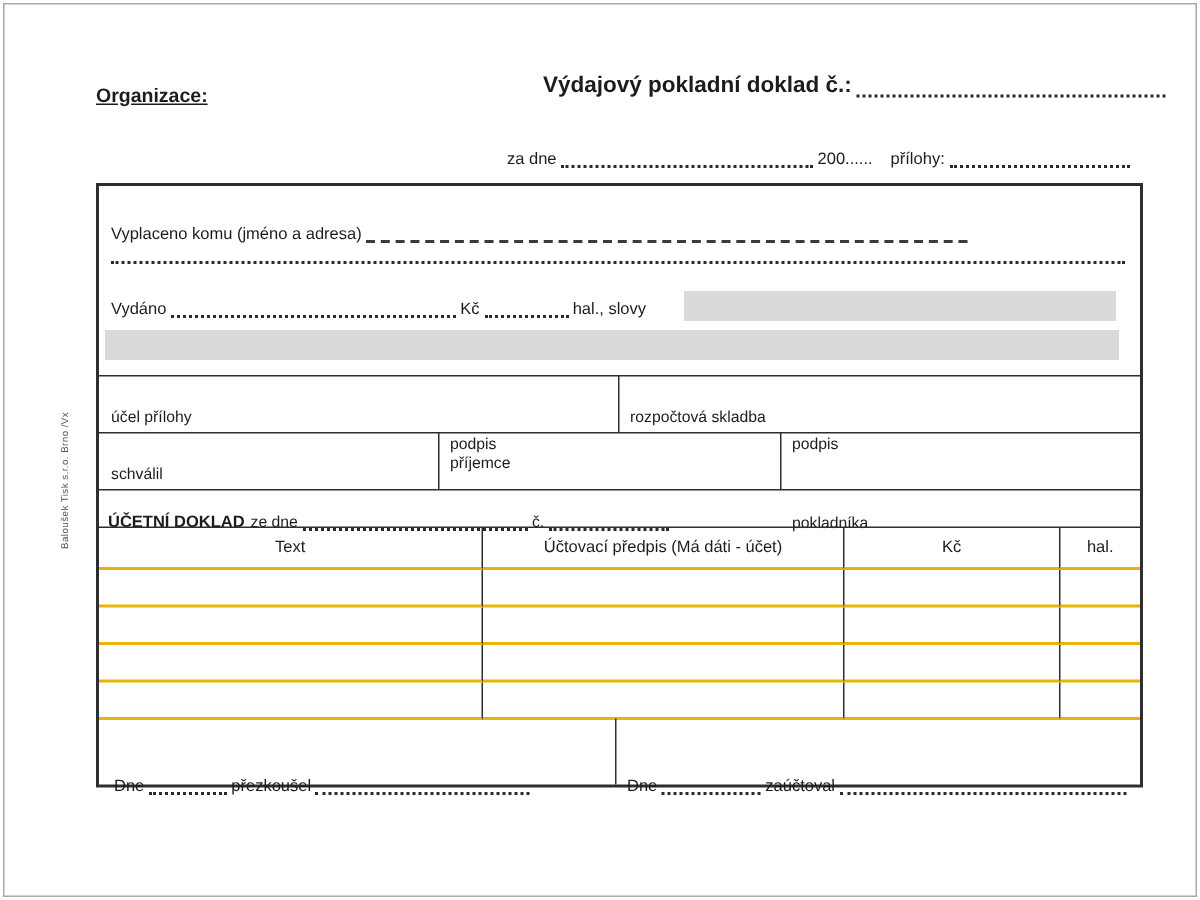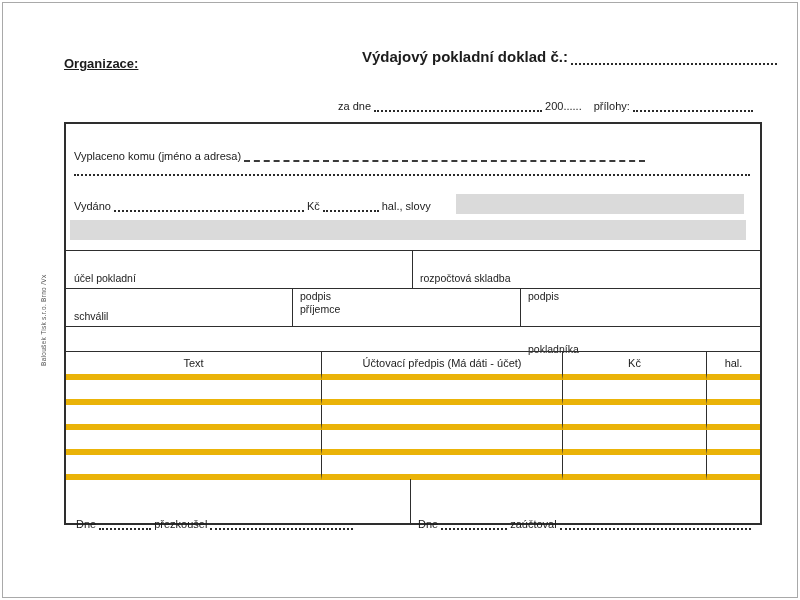--- a/index.html
+++ b/index.html
@@ -25,21 +25,21 @@
   .hline{position:absolute;left:0;right:0;border-top:1px solid #2e2e2e;height:0;}
   .vline{position:absolute;width:0;border-left:1px solid #2e2e2e;}
   .shade{position:absolute;background:#dadada;}
   .hdots{position:absolute;border-bottom:2px dotted #2a2a2a;height:0;}
   .tablegrid{
     position:absolute;left:0;top:227px;width:694px;height:128px;
     display:grid;grid-template-columns:256px 241px 144px 53px;
     grid-template-rows:28px 25px 25px 25px 25px;
     border-top:1px solid #2e2e2e;box-sizing:border-box;
   }
-  .tablegrid > div{border-right:1px solid #2e2e2e;border-bottom:6px solid #eab308;box-sizing:border-box;}
+  .tablegrid > div{border-right:1px solid #2e2e2e;border-bottom:2px solid #eab308;box-sizing:border-box;}
   .tablegrid > div:nth-child(4n){border-right:none;}
   .th{font-size:11px;display:flex;align-items:center;justify-content:center;text-align:center;}
   .sig2{line-height:12.5px;font-size:10.5px;}
   .imprint{
     position:absolute;left:40px;top:366px;transform-origin:0 0;transform:rotate(-90deg);
     font-size:6.5px;color:#555;white-space:nowrap;letter-spacing:0.3px;
   }
 </style>
 </head>
 <body>
@@ -78,37 +78,45 @@
     <span class="ldr" style="width:190px;"></span>
     <span class="t11">Kč</span>
     <span class="ldr" style="width:56px;"></span>
     <span class="t11">hal., slovy</span>
   </div>
   <div class="shade" style="left:390px;top:70px;width:288px;height:20px;"></div>
   <div class="shade" style="left:4px;top:96px;width:676px;height:20px;"></div>
 
   <div class="hline" style="top:126px;"></div>
   <div class="vline" style="left:346px;top:126px;height:38px;"></div>
-  <div class="abs t10" style="left:8px;top:148px;">účel pokladní</div>
+  <div class="abs t10" style="left:8px;top:148px;">účel přílohy</div>
   <div class="abs t10" style="left:354px;top:148px;">rozpočtová skladba</div>
 
   <div class="hline" style="top:164px;"></div>
   <div class="vline" style="left:226px;top:164px;height:38px;"></div>
   <div class="vline" style="left:454px;top:164px;height:38px;"></div>
   <div class="abs t10" style="left:8px;top:186px;">schválil</div>
   <div class="abs sig2" style="left:234px;top:166px;">
     <span style="display:block;">podpis</span>
     <span style="display:block;">příjemce</span>
   </div>
   <div class="abs sig2" style="left:462px;top:166px;">
     <span style="display:block;">podpis</span>
     <span style="display:block;margin-top:40px;">pokladníka</span>
   </div>
 
   <div class="hline" style="top:202px;"></div>
+  <div class="abs row" style="left:6px;top:206px;">
+    <span class="t11 bold">ÚČETNÍ DOKLAD</span>
+    <span style="width:4px;"></span>
+    <span class="t10">ze dne</span>
+    <span class="ldr" style="width:150px;"></span>
+    <span class="t10">č.</span>
+    <span class="ldr" style="width:80px;"></span>
+  </div>
 
   <div class="tablegrid">
     <div class="th">Text</div>
     <div class="th">Účtovací předpis (Má dáti - účet)</div>
     <div class="th">Kč</div>
     <div class="th">hal.</div>
 
     <div></div>
     <div></div>
     <div></div>

